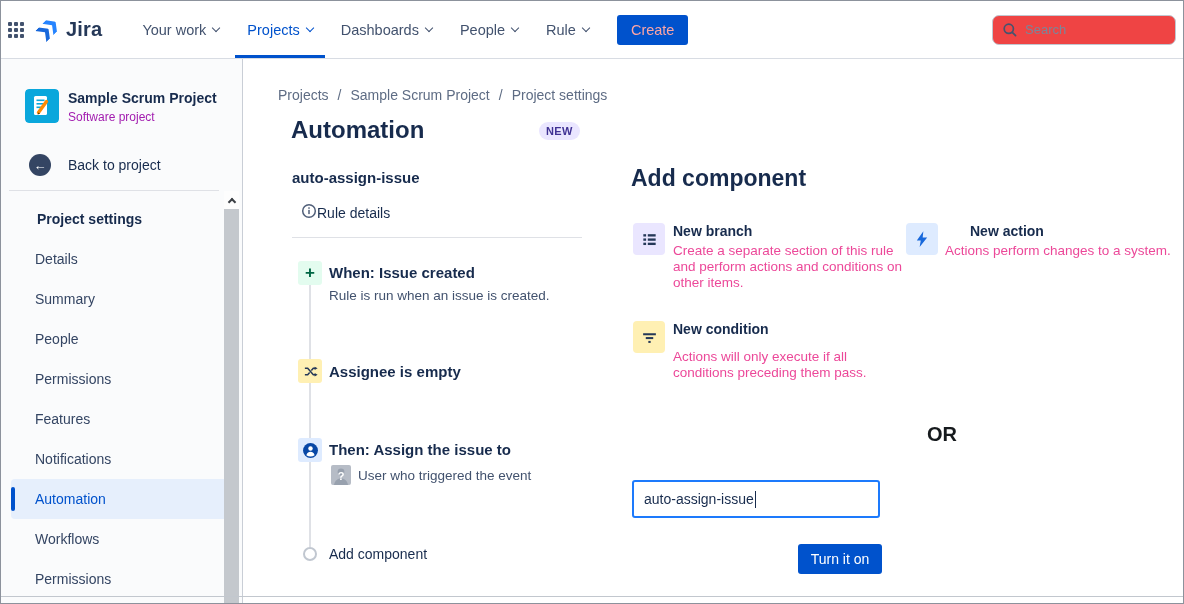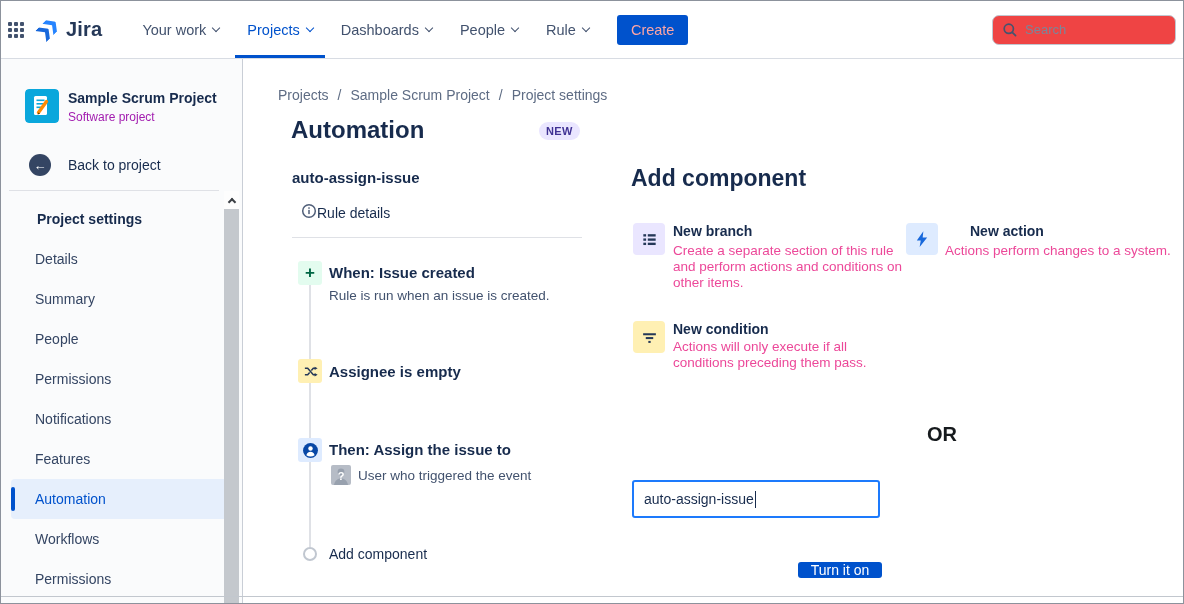--- a/index.html
+++ b/index.html
@@ -85,25 +85,25 @@
   .ci-branch { left: 389px; top: 164px; background: #eae6ff; }
   .ci-action { left: 662px; top: 164px; background: #deebff; }
   .ci-cond { left: 389px; top: 262px; background: #fff0b3; }
   .card-title { font-size: 14px; font-weight: 700; color: #172b4d; cursor: pointer; }
   .ct-branch { left: 429px; top: 164px; }
   .ct-action { left: 726px; top: 164px; }
   .ct-cond { left: 429px; top: 262px; }
   .card-desc { font-size: 13.5px; color: #ec4899; line-height: 16px; }
   .cd-branch { left: 429px; top: 184px; width: 238px; }
   .cd-action { left: 701px; top: 184px; width: 226px; }
-  .cd-cond { left: 429px; top: 280px; width: 238px; }
+  .cd-cond { left: 429px; top: 290px; width: 238px; }
   .or-label { left: 683px; top: 364px; font-size: 20px; font-weight: 700; color: #161a1d; }
   .rule-input { left: 388px; top: 421px; width: 248px; height: 38px; border: 2px solid #1d7afc; border-radius: 3px; background: #fff; display: flex; align-items: center; padding: 0 10px; font-size: 14px; color: #172b4d; cursor: text; }
   .caret { display: inline-block; width: 1.5px; height: 17px; background: #172b4d; margin-left: 1px; }
-  .turnon-btn { left: 554px; top: 485px; width: 84px; height: 16px; background: #0052cc; color: #fff; border: none; border-radius: 3px; font-size: 14px; font-family: inherit; cursor: pointer; margin-top: 18px; }
+  .turnon-btn { left: 554px; top: 485px; width: 84px; height: 30px; background: #0052cc; color: #fff; border: none; border-radius: 3px; font-size: 14px; font-family: inherit; cursor: pointer; }
   .bottom-line { position: absolute; left: 0; right: 0; top: 595px; height: 1px; background: #c2c7ce; z-index: 6; }
 </style>
 </head>
 <body>
 
 <div class="window">
 
   <header class="topbar">
     <span class="grid-icon">
       <i></i>
@@ -177,22 +177,22 @@
       <span class="back-label">Back to project</span>
     </div>
     <div class="sidebar-divider"></div>
 
     <div class="side-menu">
       <div class="side-header">Project settings</div>
       <div class="side-item">Details</div>
       <div class="side-item">Summary</div>
       <div class="side-item">People</div>
       <div class="side-item">Permissions</div>
+      <div class="side-item">Features</div>
       <div class="side-item">Notifications</div>
-      <div class="side-item">Features</div>
       <div class="side-item selected">Automation</div>
       <div class="side-item">Workflows</div>
       <div class="side-item">Permissions</div>
     </div>
 
     <div class="v-scrollbar">
       <div class="sb-btn">
           <i></i>
         </div>
       <div class="sb-thumb"></div>

